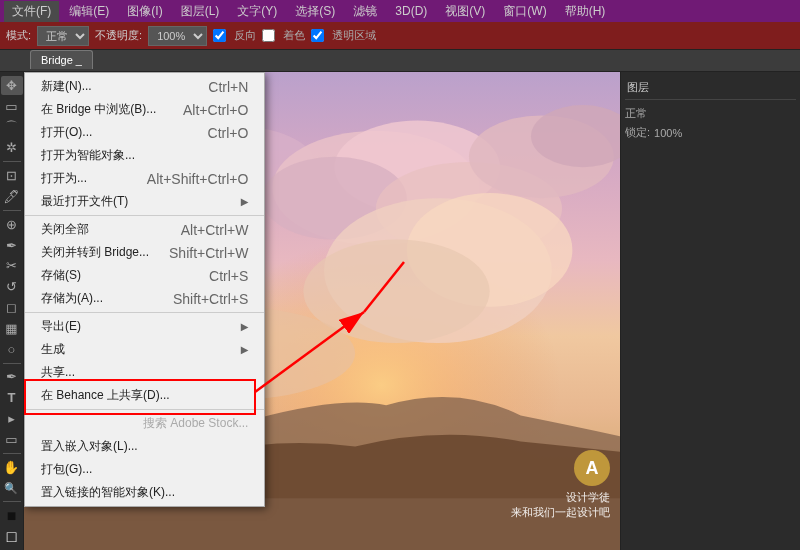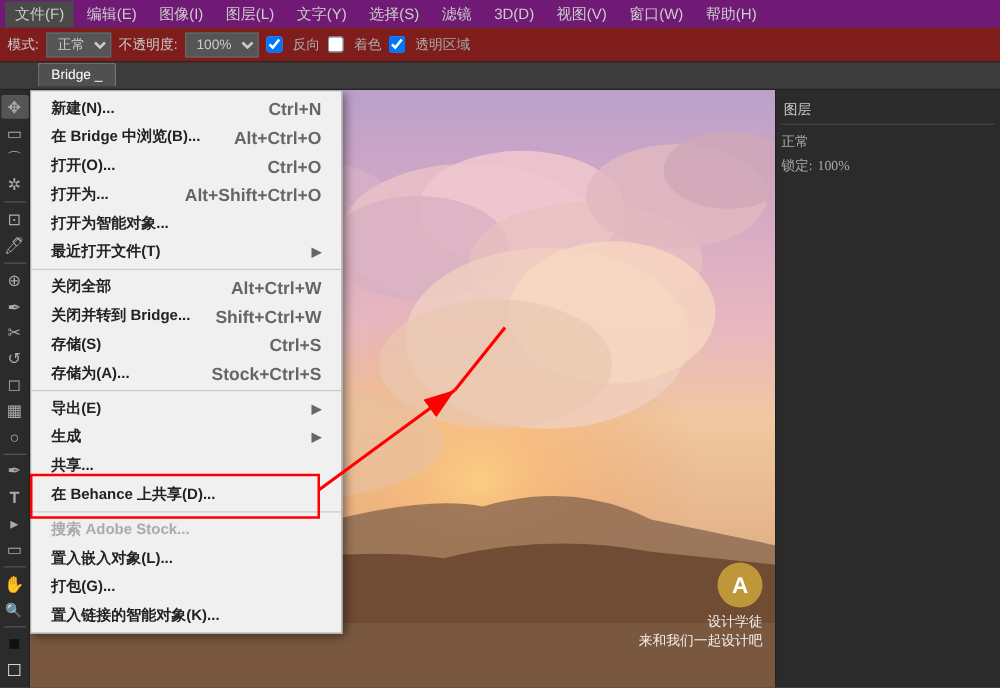--- a/index.html
+++ b/index.html
@@ -92,21 +92,20 @@
       overflow: hidden;
       background: #505050;
     }
 
     
     .right-panel {
       width: 180px;
       background: #2b2b2b;
       border-left: 1px solid #222;
       padding: 4px;
-      font-family: Liberation Serif, serif;
     }
     .panel-title {
       color: #ccc;
       font-size: 11px;
       padding: 4px 2px;
       border-bottom: 1px solid #444;
       margin-bottom: 4px;
     }
     .panel-row {
       display: flex;
@@ -134,24 +133,24 @@
     }
     .menu-item {
       display: flex;
       justify-content: space-between;
       align-items: center;
       padding: 3px 16px 3px 16px;
       cursor: pointer;
       color: #222;
       font-size: 12px;
       white-space: nowrap;
-      font-weight: bold;
     }
     .menu-item.disabled {
       color: #aaa;
+      justify-content: flex-end;
     }
     .menu-item .shortcut {
       color: #666;
       font-size: 14px;
       margin-left: 20px;
     }
     .menu-item .arrow {
       font-size: 10px;
       color: #666;
     }
@@ -343,46 +342,46 @@
         </div>
         <div class="menu-item">
           <span>在 Bridge 中浏览(B)...</span>
           <span class="shortcut">Alt+Ctrl+O</span>
         </div>
         <div class="menu-item">
           <span>打开(O)...</span>
           <span class="shortcut">Ctrl+O</span>
         </div>
         <div class="menu-item">
+          <span>打开为智能对象...</span>
+        </div>
+        <div class="menu-item">
           <span>打开为...</span>
           <span class="shortcut">Alt+Shift+Ctrl+O</span>
         </div>
         <div class="menu-item">
-          <span>打开为智能对象...</span>
-        </div>
-        <div class="menu-item">
           <span>最近打开文件(T)</span>
           <span class="arrow">▶</span>
         </div>
         <div class="menu-separator"></div>
         <div class="menu-item">
           <span>关闭全部</span>
           <span class="shortcut">Alt+Ctrl+W</span>
         </div>
         <div class="menu-item">
           <span>关闭并转到 Bridge...</span>
           <span class="shortcut">Shift+Ctrl+W</span>
         </div>
         <div class="menu-item">
           <span>存储(S)</span>
           <span class="shortcut">Ctrl+S</span>
         </div>
         <div class="menu-item">
           <span>存储为(A)...</span>
-          <span class="shortcut">Stock+Ctrl+S</span>
+          <span class="shortcut">Shift+Ctrl+S</span>
         </div>
         <div class="menu-separator"></div>
         <div class="menu-item">
           <span>导出(E)</span>
           <span class="arrow">▶</span>
         </div>
         <div class="menu-item">
           <span>生成</span>
           <span class="arrow">▶</span>
         </div>

